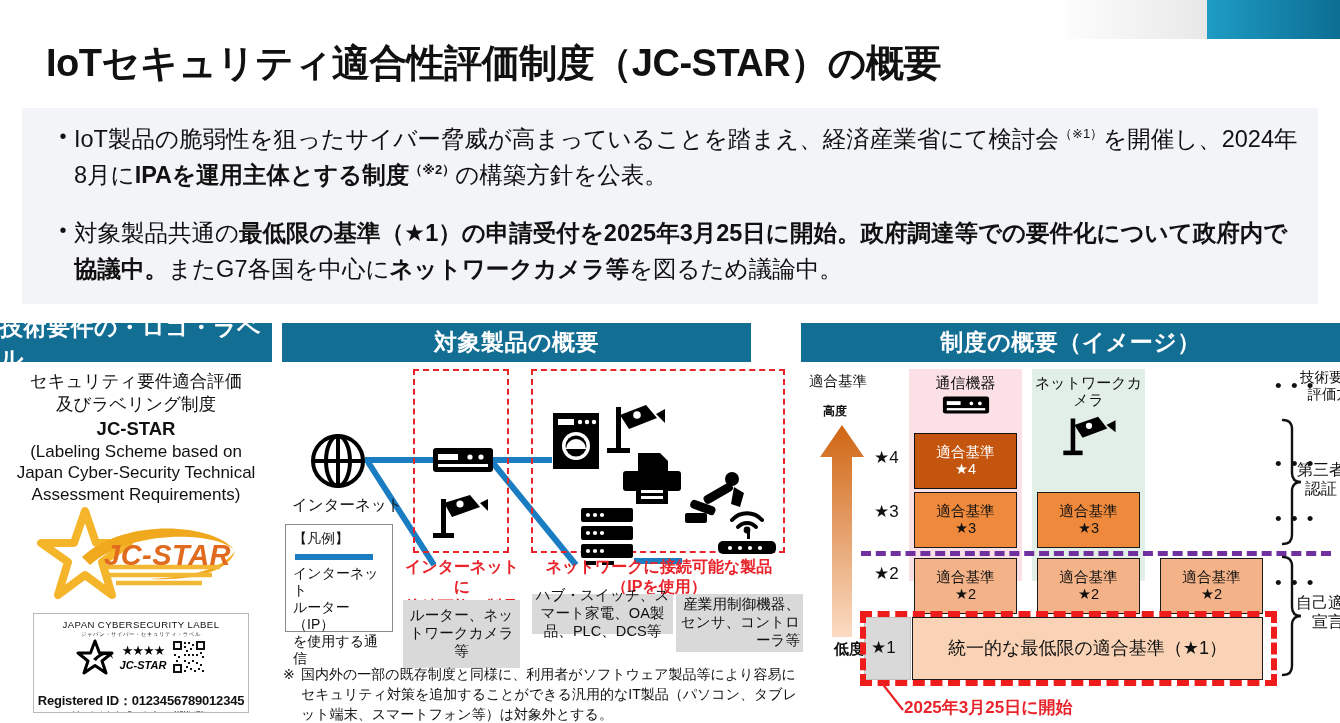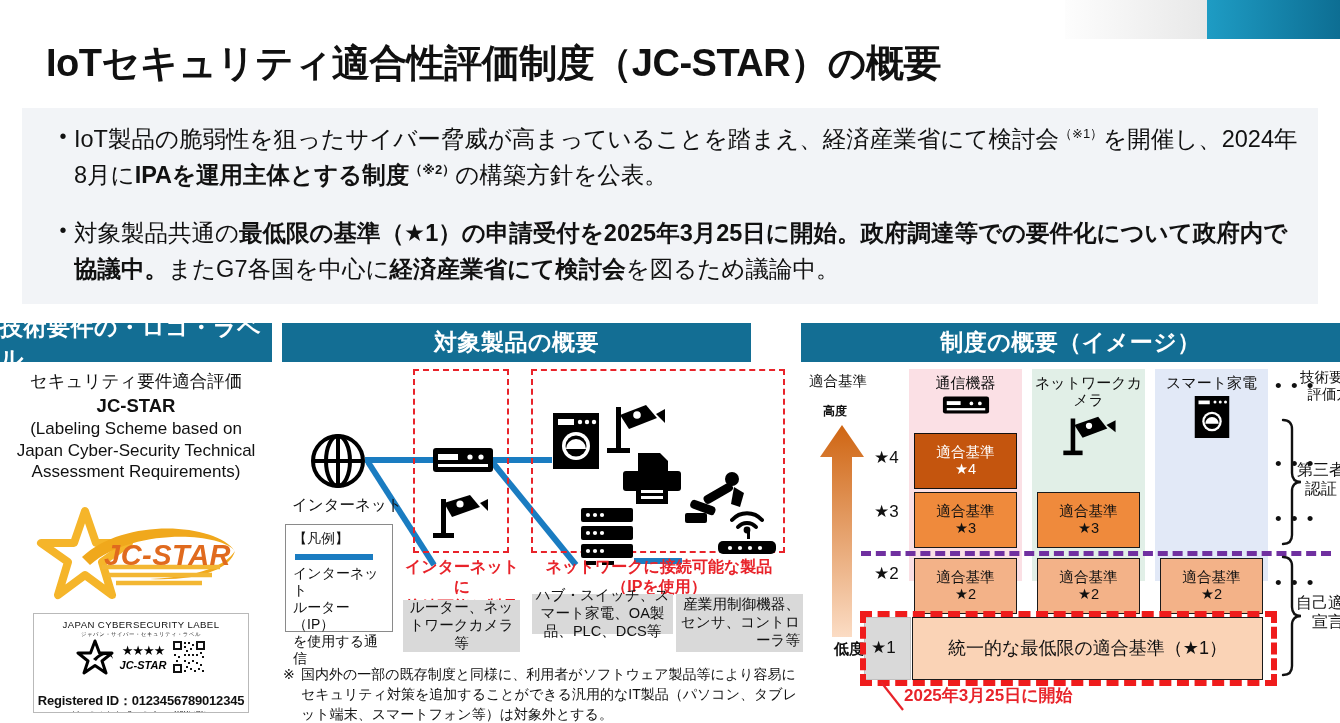--- a/index.html
+++ b/index.html
@@ -167,29 +167,30 @@
 
   <div class="summary-box"></div>
 
   <div class="bullet-row" id="bullet1">
     <div class="bullet-dot">•</div>
     <div class="bullet-text"><span>IoT製品の脆弱性を狙ったサイバー脅威が高まっていることを踏まえ、経済産業省にて検討会</span><span class="sup">（※1）</span><span>を開催し、2024年8月に</span><b>IPAを運用主体とする制度</b><b class="sup">（※2）</b><span>の構築方針を公表。</span></div>
   </div>
 
   <div class="bullet-row" id="bullet2">
     <div class="bullet-dot">•</div>
-    <div class="bullet-text"><span>対象製品共通の</span><b>最低限の基準（★1）の申請受付を2025年3月25日に開始。政府調達等での要件化について政府内で協議中。</b><span>またG7各国を中心に</span><b>経済産業省にて検討会</b><span>を図るため議論中。</span></div>
+    <div class="bullet-text"><span>対象製品共通の</span><b>最低限の基準（★1）の申請受付を2025年3月25日に開始。政府調達等での要件化について政府内で協議中。</b><span>またG7各国を中心に</span><b>ネットワークカメラ等</b><span>を図るため議論中。</span></div>
   </div>
 
   <div class="sec-head" id="head-left">技術要件の・ロゴ・ラベル</div>
   <div class="sec-head" id="head-mid">対象製品の概要</div>
   <div class="sec-head" id="head-right">制度の概要（イメージ）</div>
 
   <div class="left-name">
     <span class="jp">セキュリティ要件適合評価</span>
+    <span class="jp">及びラベリング制度</span>
     <span class="brand">JC-STAR</span>
     <span class="en">(Labeling Scheme based on</span>
     <span class="en">Japan Cyber-Security Technical</span>
     <span class="en">Assessment Requirements)</span>
   </div>
 
   <div class="logo-wrap">
     <svg width="225" height="100" viewBox="0 0 225 100">
 
       <g>
@@ -382,21 +383,21 @@
   <div class="legend-box">
     <div class="legend-title">【凡例】</div>
     <div class="legend-swatch"></div>
     <div class="legend-text">
       <span>インターネット</span><br>
       <span>ルーター（IP）</span><br>
       <span>を使用する通信</span>
     </div>
   </div>
 
-  <div class="grey-cat" style="left:403px;top:600px;width:117px;height:52px;">ルーター、ネットワークカメラ等</div>
+  <div class="grey-cat" style="left:403px;top:600px;width:117px;height:68px;">ルーター、ネットワークカメラ等</div>
   <div class="grey-cat" style="left:532px;top:594px;width:141px;height:40px;">ハブ・スイッチ、スマート家電、OA製品、PLC、DCS等</div>
   <div class="grey-cat" style="left:676px;top:594px;width:127px;height:58px;text-align:right;">産業用制御機器、センサ、コントローラ等</div>
 
   <div class="mid-foot">
     <span class="mk">※</span>
     <span>国内外の一部の既存制度と同様に、利用者がソフトウェア製品等により容易にセキュリティ対策を追加することができる汎用的なIT製品（パソコン、タブレット端末、スマートフォン等）は対象外とする。</span>
   </div>
 
   <div class="right-area">
 
@@ -433,33 +434,20 @@
       <div class="ph">ネットワークカメラ</div>
       <svg width="56" height="44" viewBox="0 0 60 48" style="display:block;margin:4px auto 0;">
         <path d="M14 13 L40 4 L50 17 L23 27 Z" fill="#000"></path>
         <circle cx="30" cy="14" r="3.4" fill="#fff"></circle>
         <path d="M49 13 L59 8 L59 21 Z" fill="#000"></path>
         <rect x="10" y="6" width="5" height="38" fill="#000"></rect>
         <rect x="2" y="41" width="21" height="5" fill="#000"></rect>
       </svg>
     </div>
 
-    <div class="prod-col" style="left:354px;width:113px;height:212px;background:#e2e9f7;">
-      <div class="ph">スマート家電</div>
-      <svg width="36" height="44" viewBox="0 0 48 58" style="display:block;margin:4px auto 0;">
-        <rect x="1" y="1" width="46" height="56" fill="#000"></rect>
-        <rect x="6" y="7" width="15" height="5" fill="#fff"></rect>
-        <circle cx="28" cy="9" r="2" fill="#fff"></circle>
-          <circle cx="35" cy="9" r="2" fill="#fff"></circle>
-          <circle cx="42" cy="9" r="2" fill="#fff"></circle>
-        <circle cx="24" cy="35" r="13" fill="#fff"></circle>
-        <circle cx="24" cy="35" r="10" fill="#000"></circle>
-        <path d="M15 38 a9 9 0 0 1 18 0 Z" fill="#fff"></path>
-      </svg>
-    </div>
 
     <div class="cell lv4" style="left:113px;top:68px;width:103px;height:56px;">
       <span>適合基準</span>
       <span>★4</span>
     </div>
     <div class="cell lv3" style="left:113px;top:127px;width:103px;height:56px;">
       <span>適合基準</span>
       <span>★3</span>
     </div>
     <div class="cell lv2" style="left:113px;top:193px;width:103px;height:56px;">
@@ -491,21 +479,21 @@
     <div class="lv1-grey" style="left:63px;top:252px;width:47px;height:63px;"></div>
     <div class="lv1-star" style="left:70px;top:272px;">★1</div>
     <div class="cell lv1" style="left:111px;top:252px;width:351px;height:63px;font-size:18px;">
       <span>統一的な最低限の適合基準（★1）</span>
     </div>
     <div class="red-frame" style="left:59px;top:246px;width:417px;height:75px;"></div>
 
     <svg width="120" height="40" style="position:absolute;left:58px;top:315px;">
       <line x1="22" y1="2" x2="44" y2="30" stroke="#e8232a" stroke-width="2.2"></line>
     </svg>
-    <div class="start-note" style="left:103px;top:319px;">2025年3月25日に開始</div>
+    <div class="start-note" style="left:103px;top:331px;">2025年3月25日に開始</div>
 
     <svg width="26" height="135" style="position:absolute;left:478px;top:53px;">
       <path d="M4 2 q9 0 9 9 v44 q0 9 9 9 q-9 0 -9 9 v44 q0 9 -9 9" fill="none" stroke="#111" stroke-width="2.4" stroke-linecap="round"></path>
     </svg>
     <div class="brace-label" style="left:496px;top:95px;">
       <span>第三者</span><br>
       <span>認証</span>
     </div>
 
     <svg width="26" height="128" style="position:absolute;left:478px;top:190px;">

